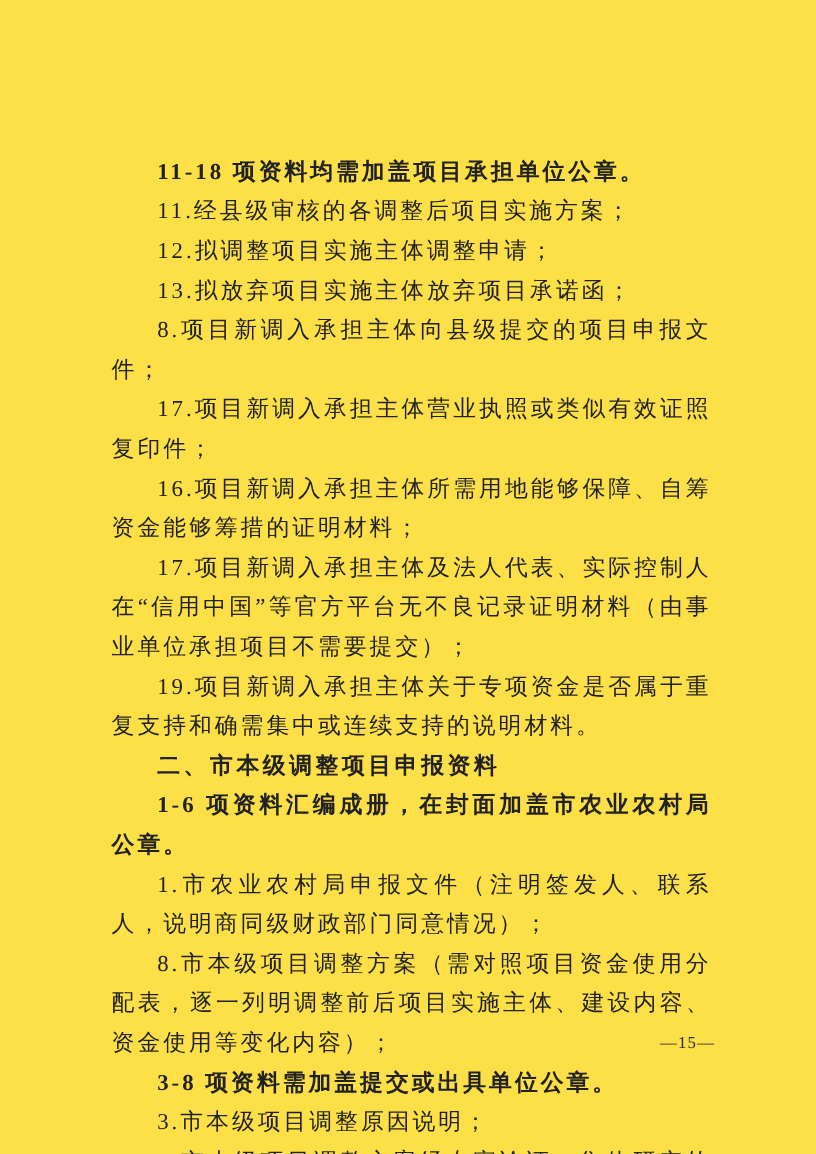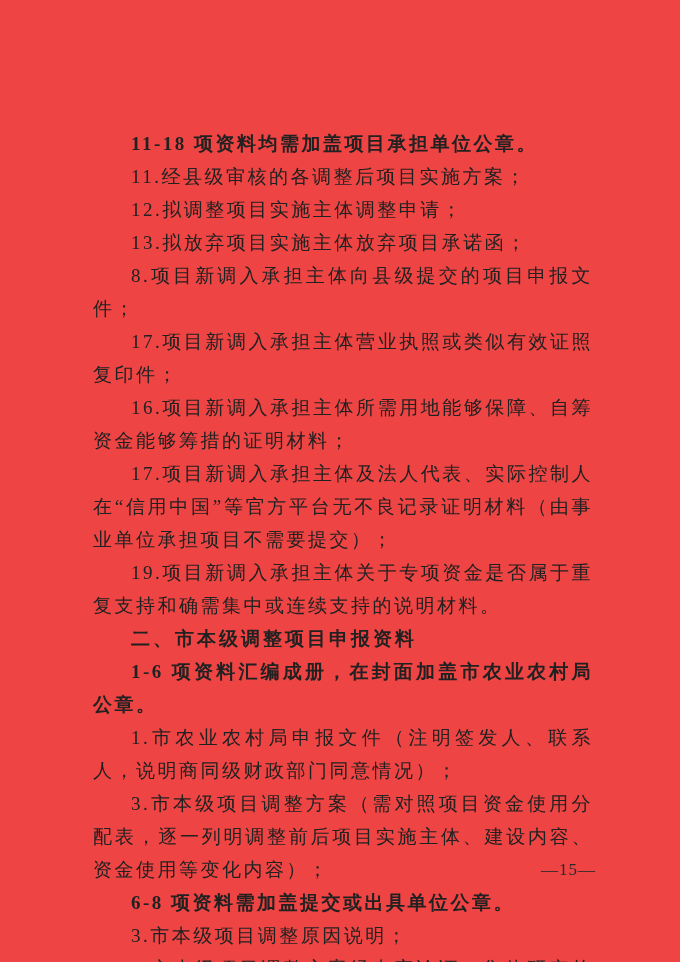--- a/index.html
+++ b/index.html
@@ -4,21 +4,21 @@
 <style>
   html, body {
     margin: 0;
     padding: 0;
     background: #ffffff;
   }
   .page {
     position: relative;
     width: 680px;
     height: 962px;
-    background: #ef4444;
+    background: #fde047;
     font-family: "Liberation Serif", "DejaVu Serif", serif;
     color: #212121;
     overflow: hidden;
   }
   .content {
     position: absolute;
     left: 93px;
     top: 127px;
     width: 500px;
     font-size: 19px;
@@ -36,21 +36,21 @@
   }
   .content p.heiti {
     font-weight: bold;
     font-family: Liberation Sans, sans-serif;
     letter-spacing: 3px;
   }
   .page-number {
     position: absolute;
     top: 858px;
     right: 84px;
-    font-size: 17px;
+    font-size: 14px;
     line-height: 24px;
     letter-spacing: 1px;
     color: #2a2a2a;
   }
 </style>
 </head>
 <body>
 
 <div class="page">
   <div class="content">
@@ -59,19 +59,19 @@
     <p>12.拟调整项目实施主体调整申请；</p>
     <p>13.拟放弃项目实施主体放弃项目承诺函；</p>
     <p>8.项目新调入承担主体向县级提交的项目申报文件；</p>
     <p>17.项目新调入承担主体营业执照或类似有效证照复印件；</p>
     <p>16.项目新调入承担主体所需用地能够保障、自筹资金能够筹措的证明材料；</p>
     <p>17.项目新调入承担主体及法人代表、实际控制人在“信用中国”等官方平台无不良记录证明材料（由事业单位承担项目不需要提交）；</p>
     <p>19.项目新调入承担主体关于专项资金是否属于重复支持和确需集中或连续支持的说明材料。</p>
     <p class="heiti">二、市本级调整项目申报资料</p>
     <p class="kaiti">1-6 项资料汇编成册，在封面加盖市农业农村局公章。</p>
     <p>1.市农业农村局申报文件（注明签发人、联系人，说明商同级财政部门同意情况）；</p>
-    <p>3.市本级项目调整方案（需对照项目资金使用分配表，逐一列明调整前后项目实施主体、建设内容、资金使用等变化内容）；</p>
-    <p class="kaiti">6-8 项资料需加盖提交或出具单位公章。</p>
+    <p>8.市本级项目调整方案（需对照项目资金使用分配表，逐一列明调整前后项目实施主体、建设内容、资金使用等变化内容）；</p>
+    <p class="kaiti">3-8 项资料需加盖提交或出具单位公章。</p>
     <p>3.市本级项目调整原因说明；</p>
     <p>4.市本级项目调整方案经专家论证、集体研究的证明材料；</p>
   </div>
   <div class="page-number">—15—</div>
 </div>
 
 </body></html>

